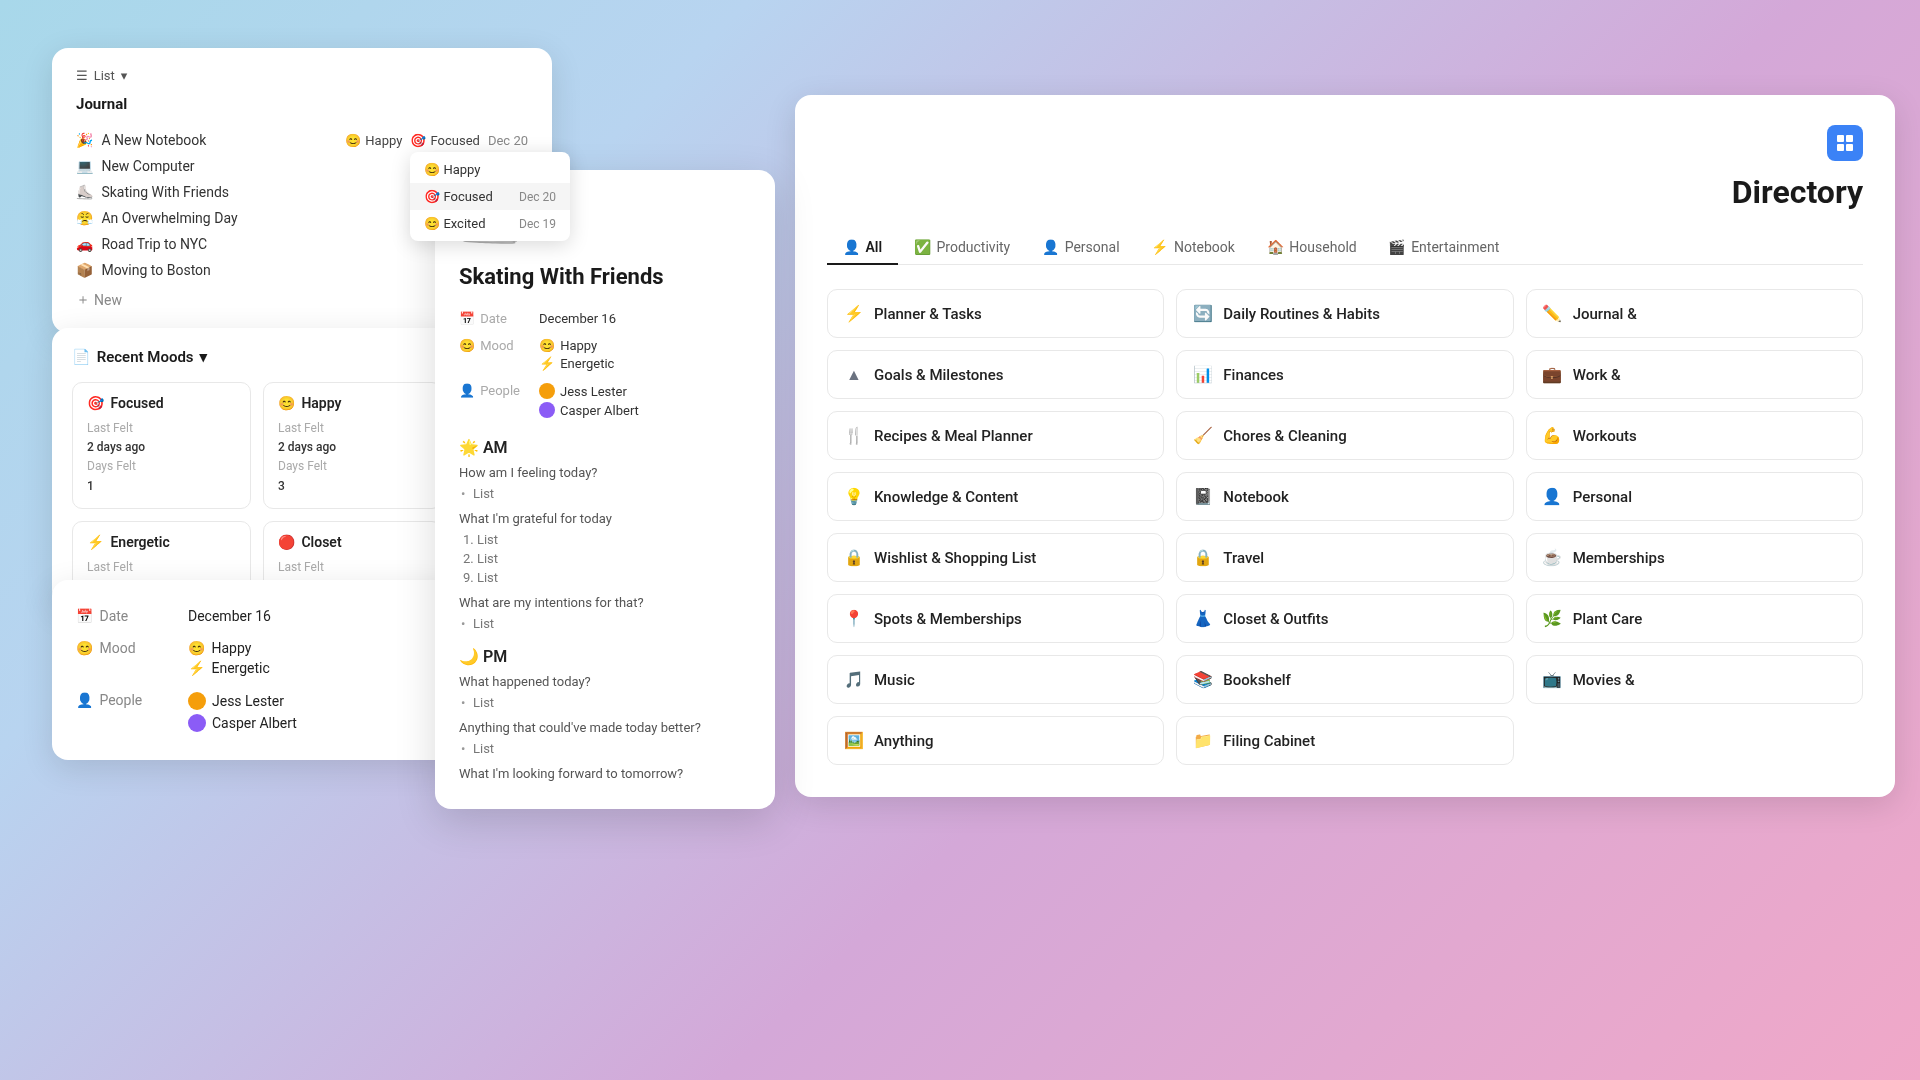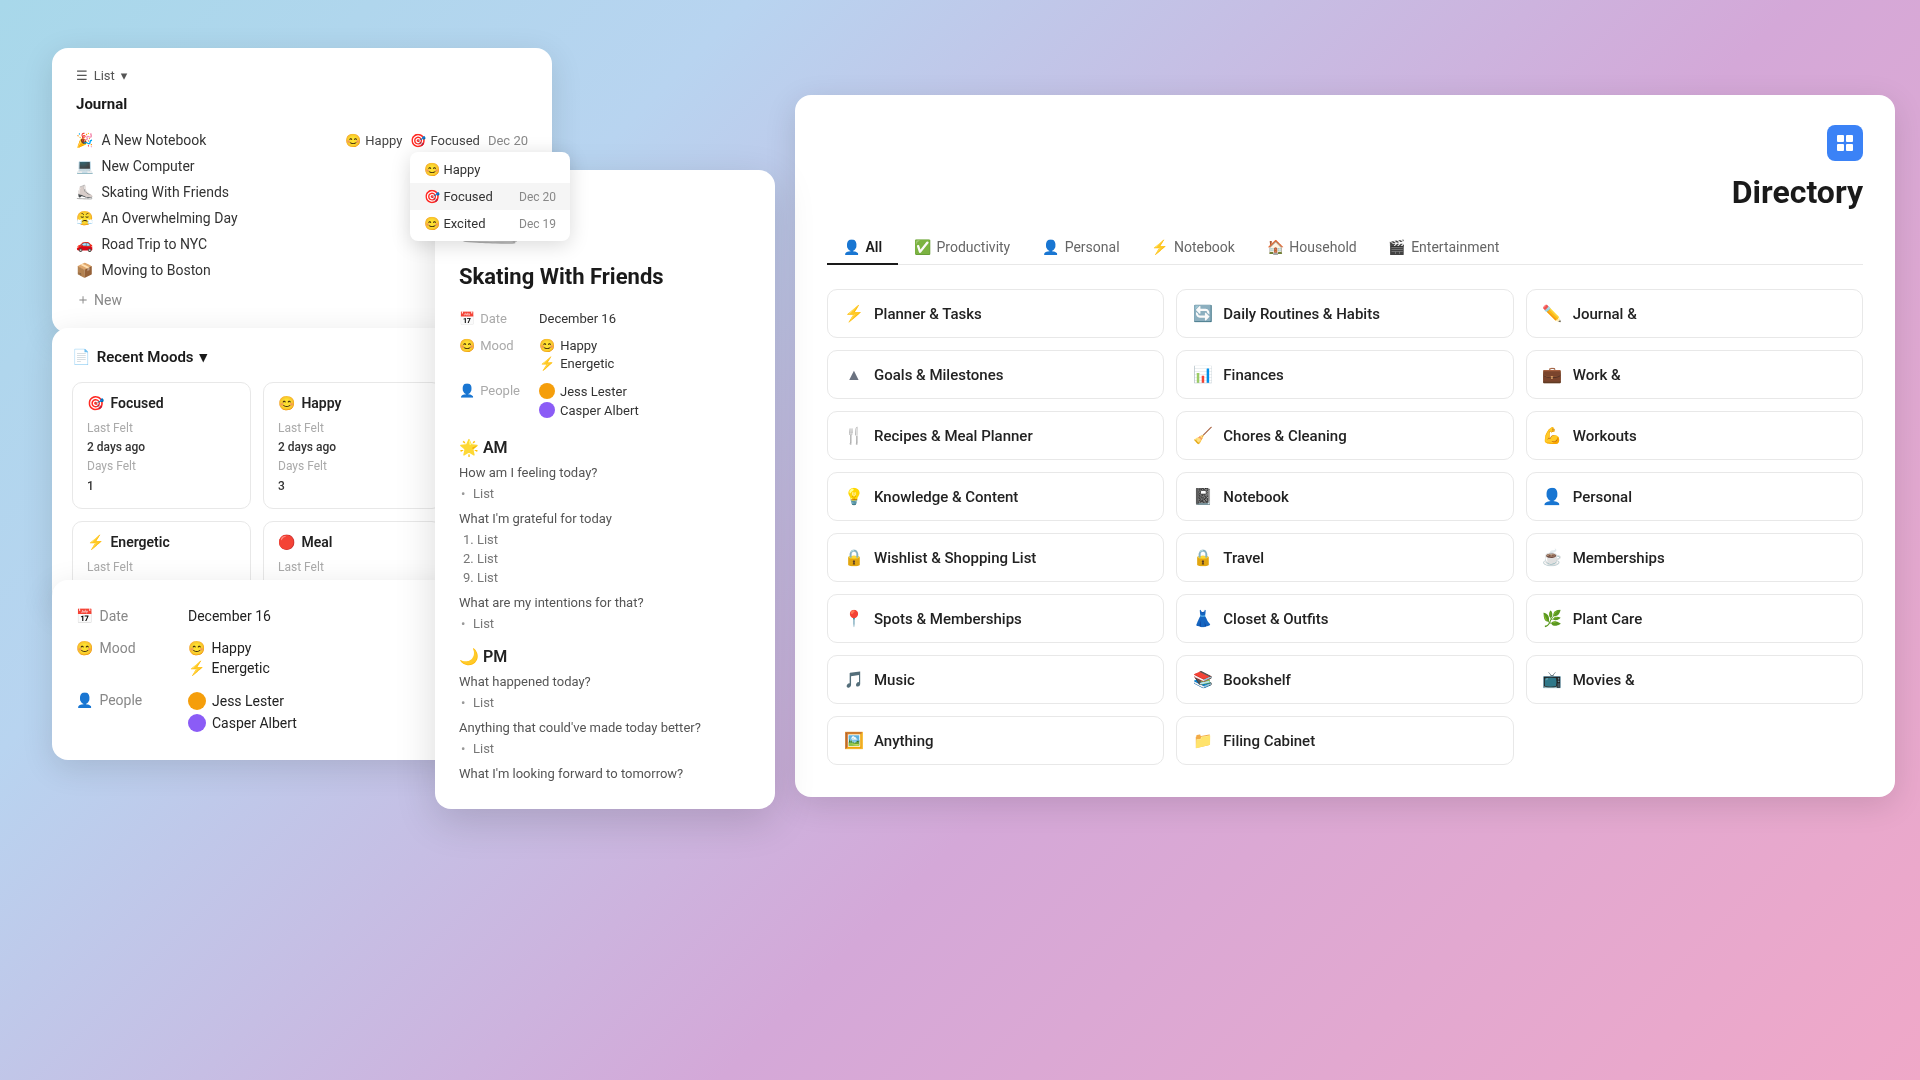--- a/index.html
+++ b/index.html
@@ -539,21 +539,21 @@
         <span>Energetic</span>
       </div>
       <div class="mood-meta">
         <div><span class="label">Last Felt</span></div>
       </div>
     </div>
 
     <div class="mood-card">
       <div class="mood-name">
         <span style="color:#ef4444;">🔴</span>
-        <span>Meal</span>
+        <span>Closet</span>
       </div>
       <div class="mood-meta">
         <div><span class="label">Last Felt</span></div>
       </div>
     </div>
   </div>
 </div>
 
 <div class="detail-card">
   <div class="detail-row">

